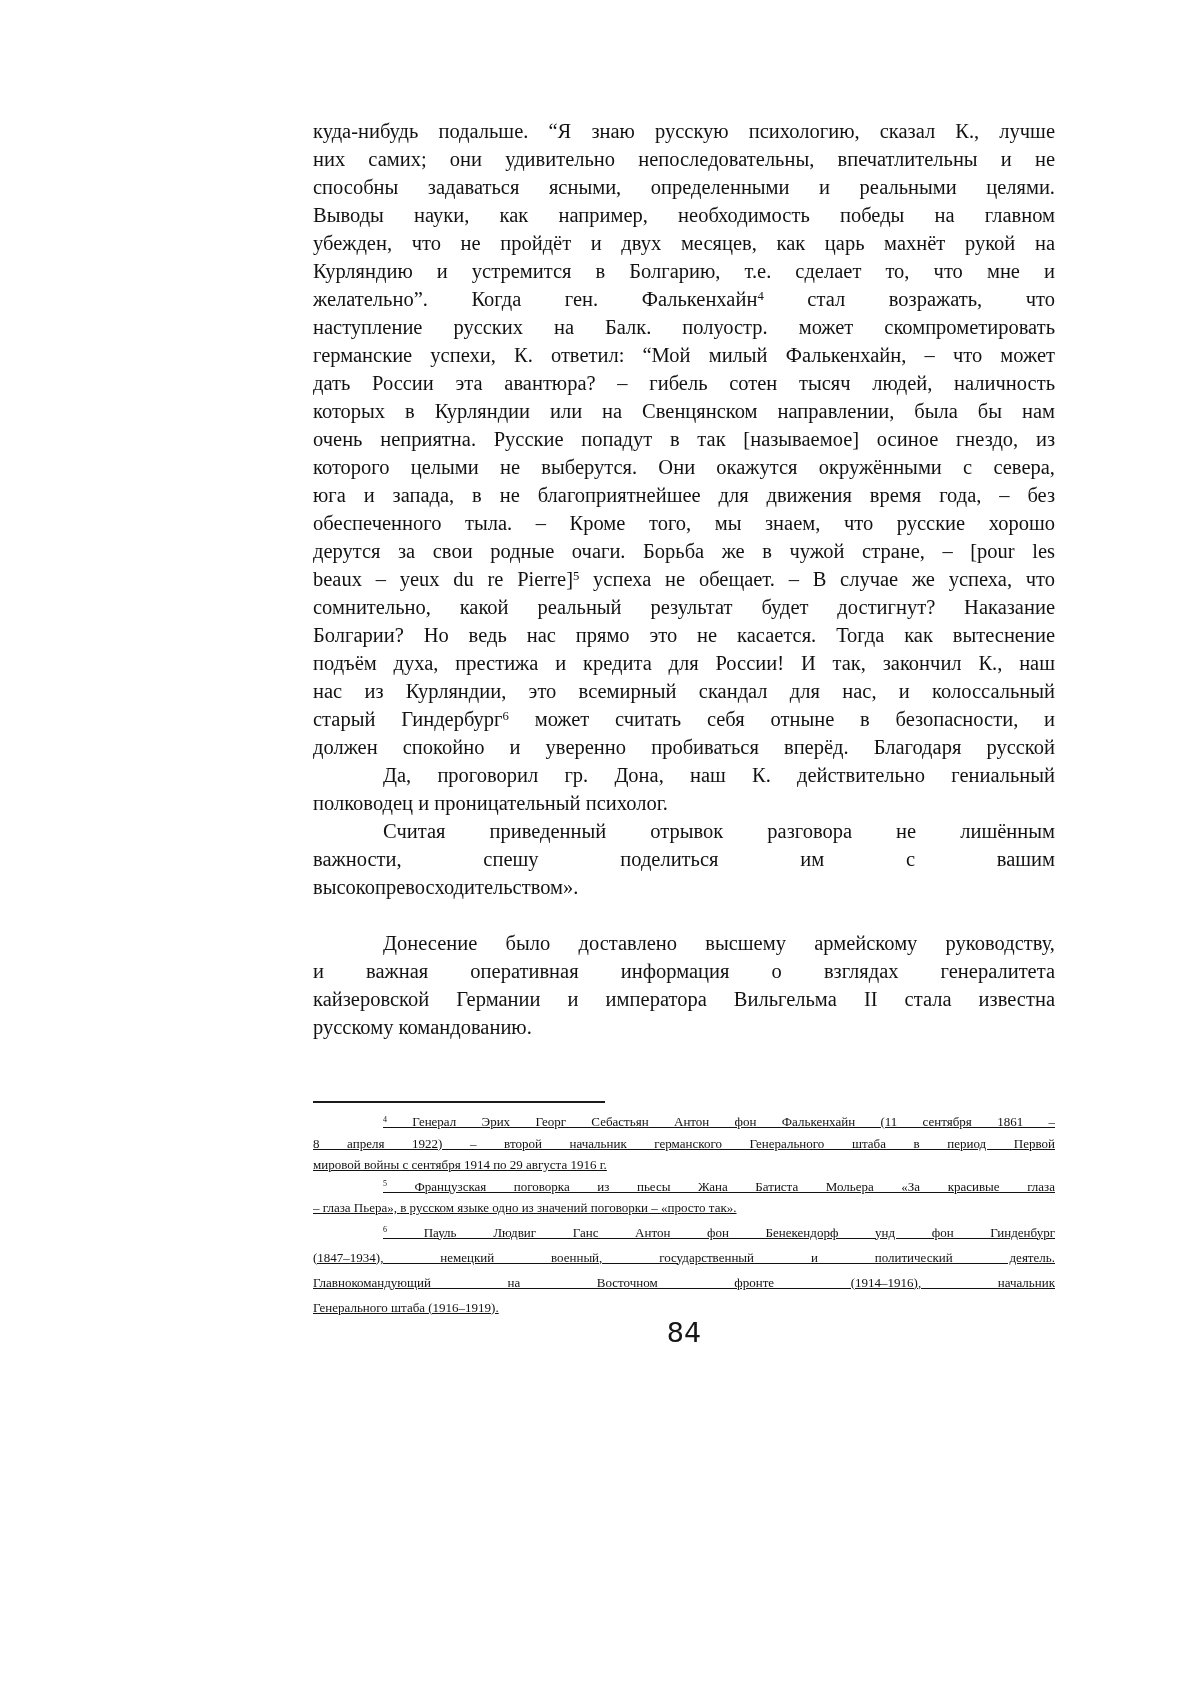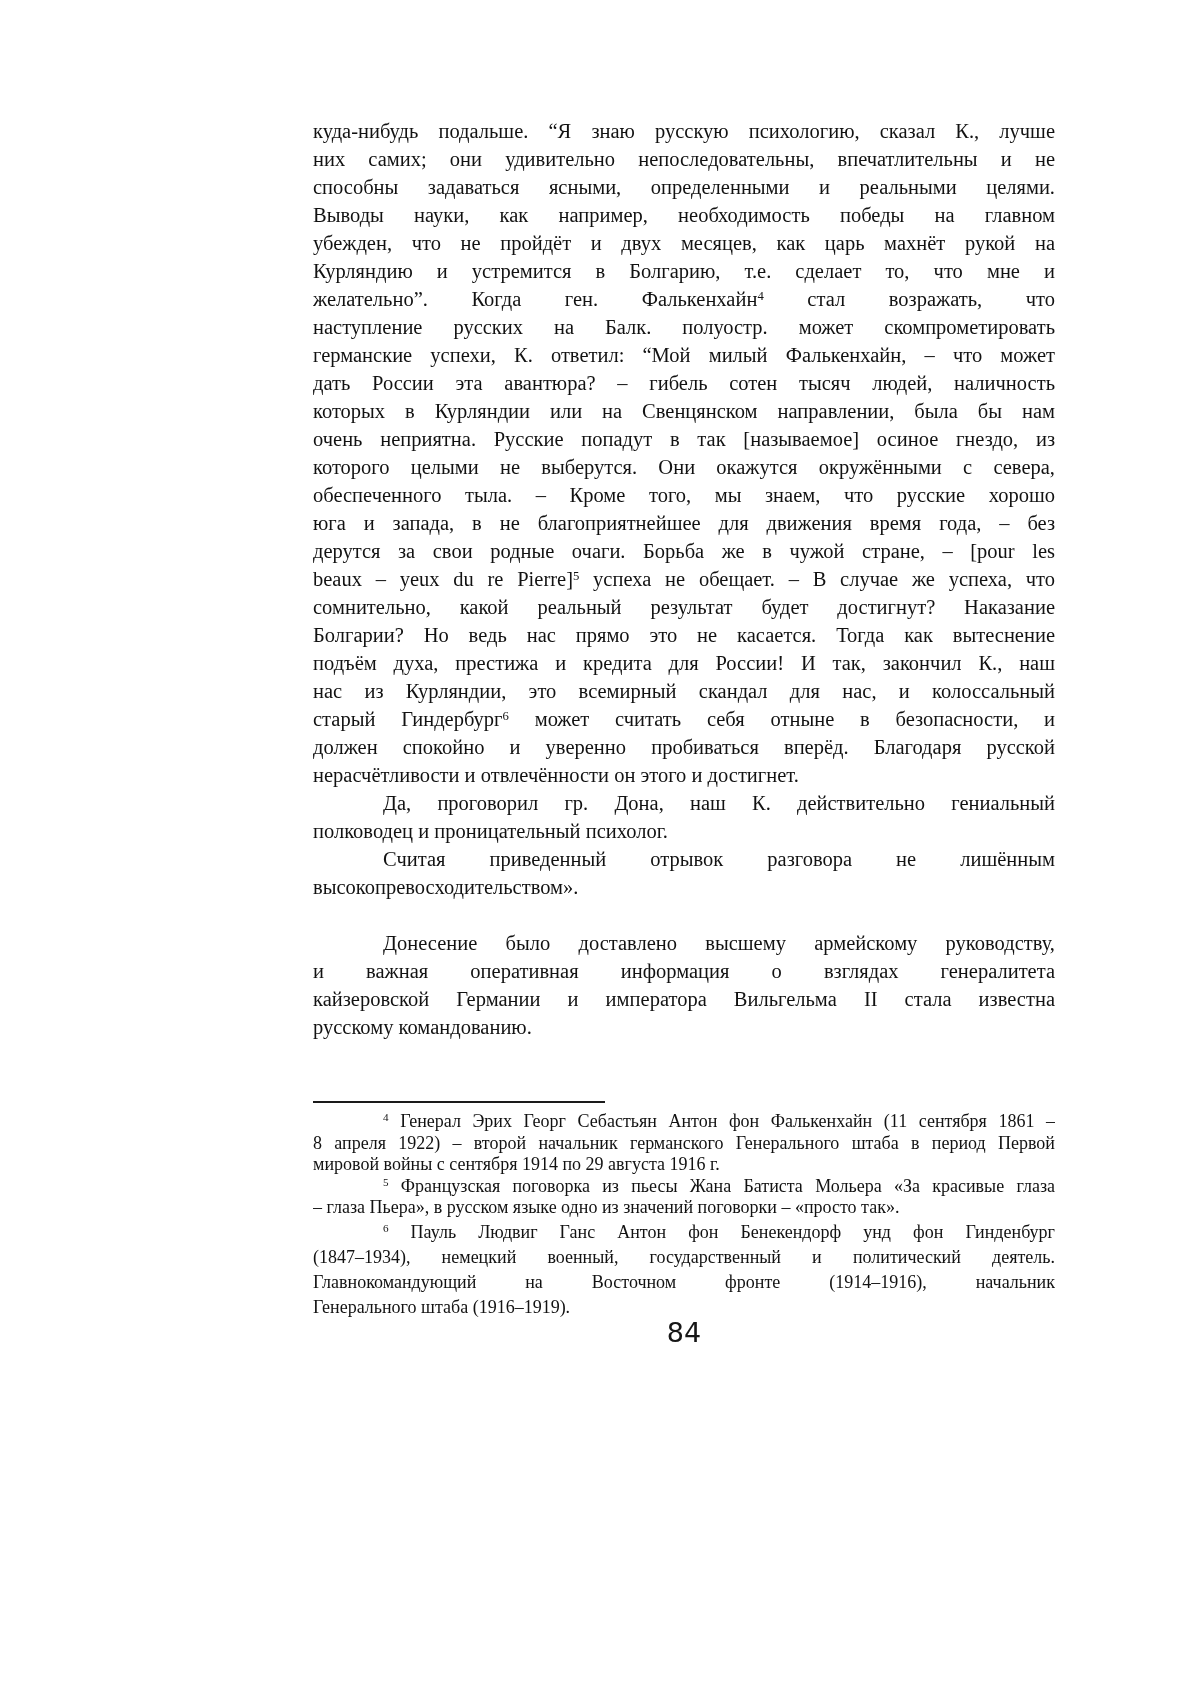--- a/index.html
+++ b/index.html
@@ -25,21 +25,21 @@
   sup {
     font-size:0.62em; line-height:0;
     vertical-align:baseline; position:relative; top:-0.5em;
   }
 
   
   .fn-sep {
     margin-top:60px; width:292px; height:0;
     border-top:2px solid #1a1a1a;
   }
-  .footnotes { margin-top:8px; font-size:18px; line-height:21.5px; }
+  .footnotes { margin-top:8px; font-size:13px; line-height:21.5px;text-decoration:underline; }
   .footnotes .line { height:21.5px; }
   .footnotes .para:nth-child(3) { line-height:25px; margin-top:1px; }
   .footnotes .para:nth-child(3) .line { height:25px; }
 
   .page-num {
     margin-top:0; text-align:center;
     font-family:"DejaVu Sans","Liberation Sans",sans-serif;
     font-size:27px; line-height:26px; color:#161616;
   }
 </style>
@@ -56,38 +56,38 @@
           <div class="line">Выводы науки, как например, необходимость победы на главном</div>
           <div class="line">убежден, что не пройдёт и двух месяцев, как царь махнёт рукой на</div>
           <div class="line">Курляндию и устремится в Болгарию, т.е. сделает то, что мне и</div>
           <div class="line"><span>желательно”. Когда ген. Фалькенхайн</span><sup>4</sup><span> стал возражать, что</span></div>
           <div class="line">наступление русских на Балк. полуостр. может скомпрометировать</div>
           <div class="line">германские успехи, К. ответил: “Мой милый Фалькенхайн, – что может</div>
           <div class="line">дать России эта авантюра? – гибель сотен тысяч людей, наличность</div>
           <div class="line">которых в Курляндии или на Свенцянском направлении, была бы нам</div>
           <div class="line">очень неприятна. Русские попадут в так [называемое] осиное гнездо, из</div>
           <div class="line">которого целыми не выберутся. Они окажутся окружёнными с севера,</div>
+          <div class="line">юга и запада, в не благоприятнейшее для движения время года, – без</div>
           <div class="line">обеспеченного тыла. – Кроме того, мы знаем, что русские хорошо</div>
-          <div class="line">юга и запада, в не благоприятнейшее для движения время года, – без</div>
           <div class="line">дерутся за свои родные очаги. Борьба же в чужой стране, – [pour les</div>
           <div class="line"><span>beaux – yeux du re Pierre]</span><sup>5</sup><span> успеха не обещает. – В случае же успеха, что</span></div>
           <div class="line">сомнительно, какой реальный результат будет достигнут? Наказание</div>
           <div class="line">Болгарии? Но ведь нас прямо это не касается. Тогда как вытеснение</div>
           <div class="line">подъём духа, престижа и кредита для России! И так, закончил К., наш</div>
           <div class="line">нас из Курляндии, это всемирный скандал для нас, и колоссальный</div>
           <div class="line"><span>старый Гиндербург</span><sup>6</sup><span> может считать себя отныне в безопасности, и</span></div>
           <div class="line">должен спокойно и уверенно пробиваться вперёд. Благодаря русской</div>
-          <div class="line last">нерасчётливости и отвлечённости он этого и достигнет.</div>
         </div>
         <div class="para indent">
           <div class="line">Да, проговорил гр. Дона, наш К. действительно гениальный</div>
           <div class="line last">полководец и проницательный психолог.</div>
         </div>
         <div class="para indent">
           <div class="line">Считая приведенный отрывок разговора не лишённым</div>
+          <div class="line">важности, спешу поделиться им с вашим</div>
           <div class="line last">высокопревосходительством».</div>
         </div>
         <div class="para indent space-before">
           <div class="line">Донесение было доставлено высшему армейскому руководству,</div>
           <div class="line">и важная оперативная информация о взглядах генералитета</div>
           <div class="line">кайзеровской Германии и императора Вильгельма II стала известна</div>
           <div class="line last">русскому командованию.</div>
         </div>
       </div>
     <div class="fn-sep"></div>

